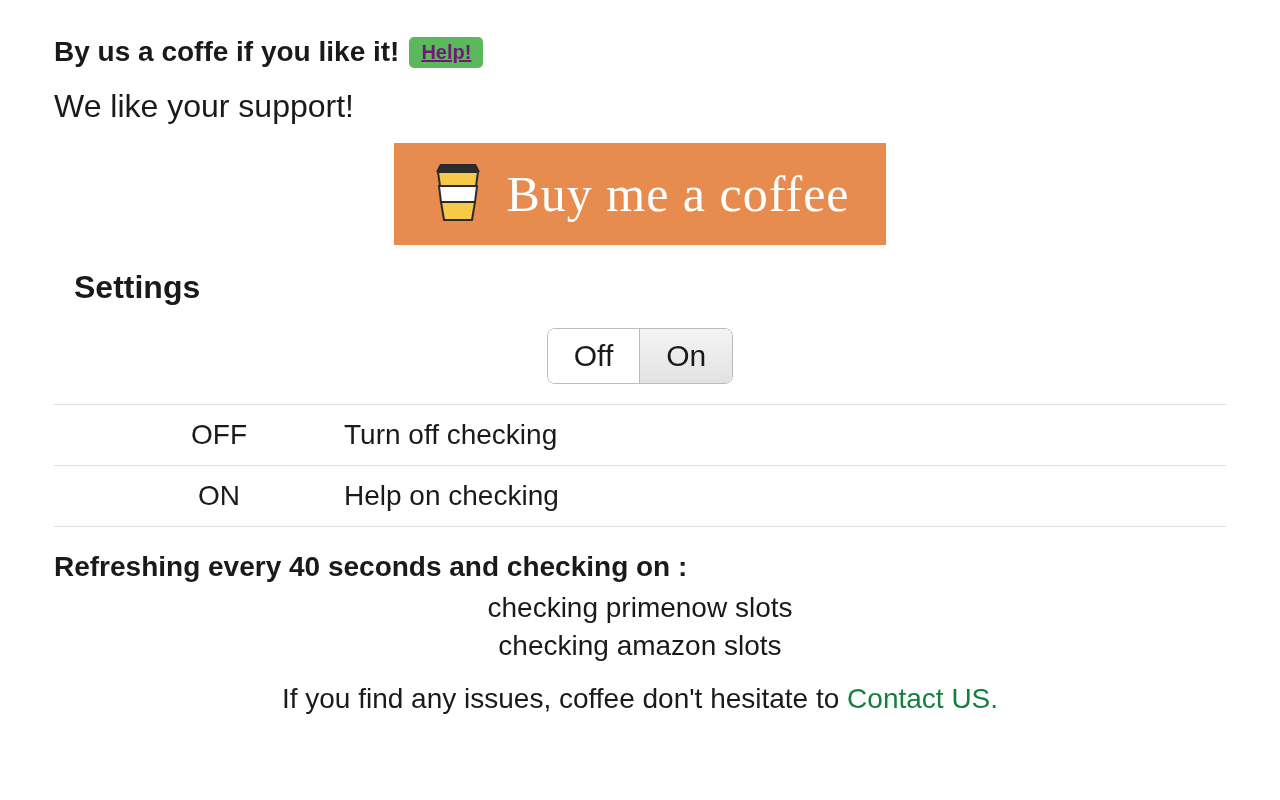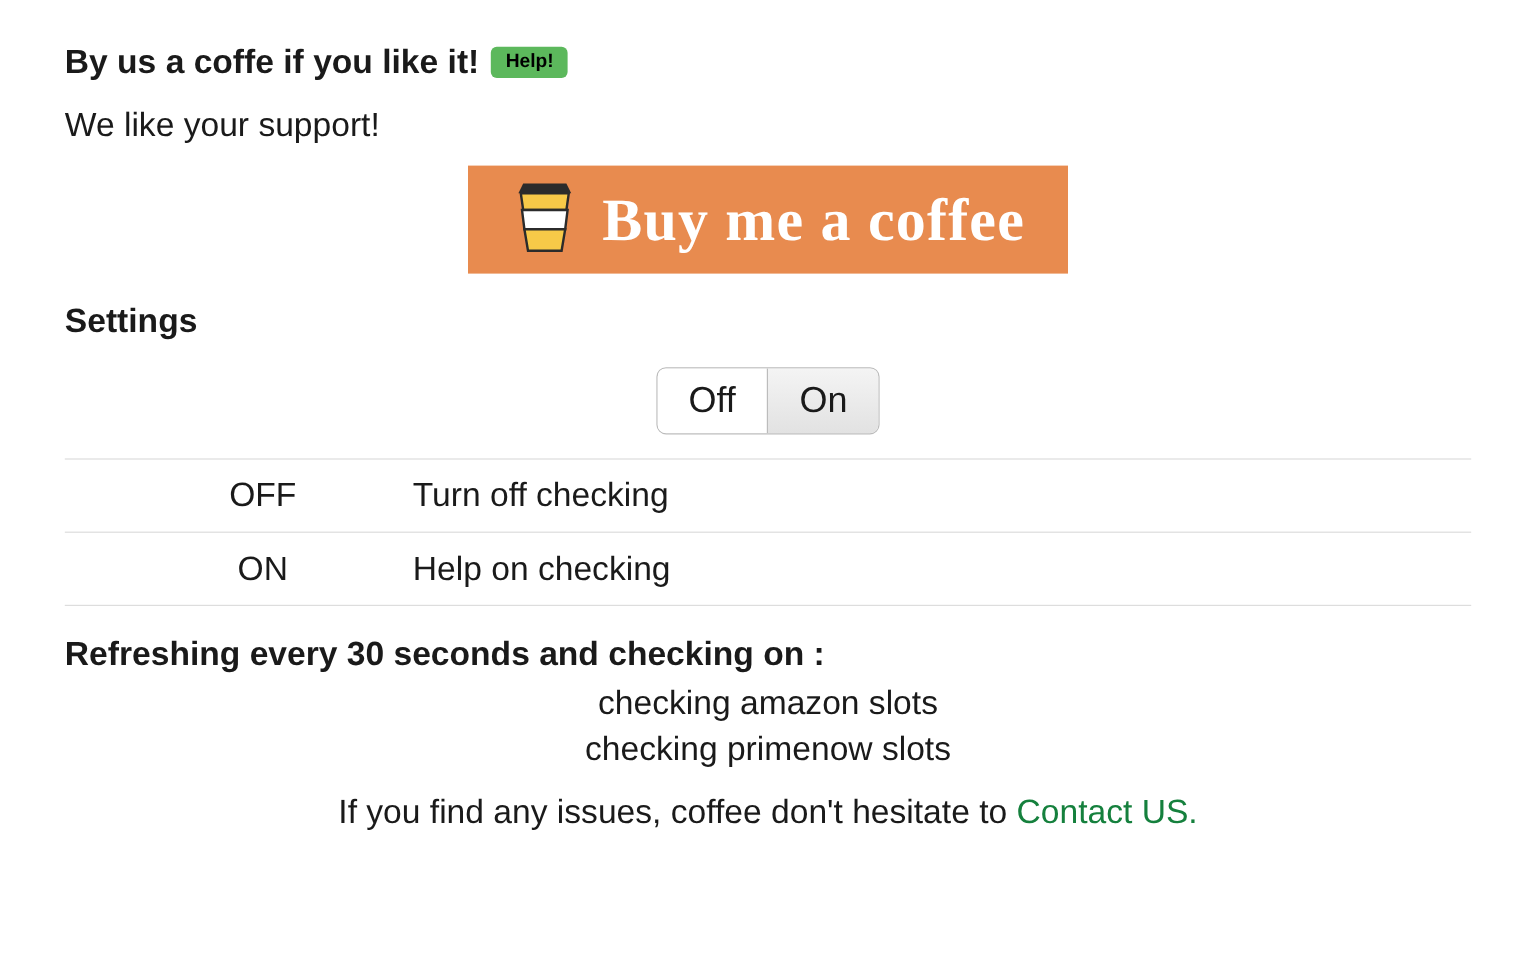--- a/index.html
+++ b/index.html
@@ -14,54 +14,55 @@
     .header-line1 {
       font-size: 28px;
       font-weight: 700;
       display: flex;
       align-items: center;
       gap: 10px;
       margin-bottom: 20px;
     }
     .help-badge {
       background: #5cb85c;
-      color: #000000;
-      font-size: 16px;
+      color: #701a75;
+      font-size: 20px;
       font-weight: 600;
       padding: 3px 12px 4px;
       border-radius: 5px;
       line-height: 1.2;
+      text-decoration: underline;
     }
     .header-line2 {
-      font-size: 28px;
+      font-size: 32px;
       font-weight: 400;
       margin-bottom: 18px;
     }
     .buy-coffee-wrap { text-align: center; margin-bottom: 24px; }
     .buy-coffee-banner {
       display: inline-flex;
       align-items: center;
       justify-content: center;
       background: #e88b4f;
-      height: 90px;
+      height: 102px;
       padding: 0 36px;
       gap: 20px;
-      font-weight: bold;
     }
     .coffee-cup { width: 56px; height: 64px; }
     .buy-coffee-text {
       font-family: "Brush Script MT", "Segoe Script", cursive;
       color: #fff;
       font-size: 50px;
       letter-spacing: 1px;
     }
     .section-title {
-      font-size: 28px;
+      font-size: 32px;
       font-weight: 700;
       margin-bottom: 22px;
+      margin-left: 20px;
     }
     .toggle-wrap { text-align: center; margin-bottom: 20px; }
     .toggle {
       display: inline-flex;
       border: 1px solid #bcbcbc;
       border-radius: 8px;
       overflow: hidden;
       font-size: 30px;
     }
     .toggle-opt {
@@ -153,21 +154,21 @@
     <div class="tbl-row">
       <div class="tbl-key">OFF</div>
       <div class="tbl-val">Turn off checking</div>
     </div>
     <div class="tbl-row">
       <div class="tbl-key">ON</div>
       <div class="tbl-val">Help on checking</div>
     </div>
   </div>
 
-  <div class="status-heading">Refreshing every 30 seconds and checking on :</div>
+  <div class="status-heading">Refreshing every 40 seconds and checking on :</div>
+  <div class="status-line">checking primenow slots</div>
   <div class="status-line">checking amazon slots</div>
-  <div class="status-line">checking primenow slots</div>
 
   <div class="contact-line">
     <span>If you find any issues, coffee don't hesitate to </span><span class="contact-link">Contact US.</span>
   </div>
 
 </div>
 
 </body></html>

